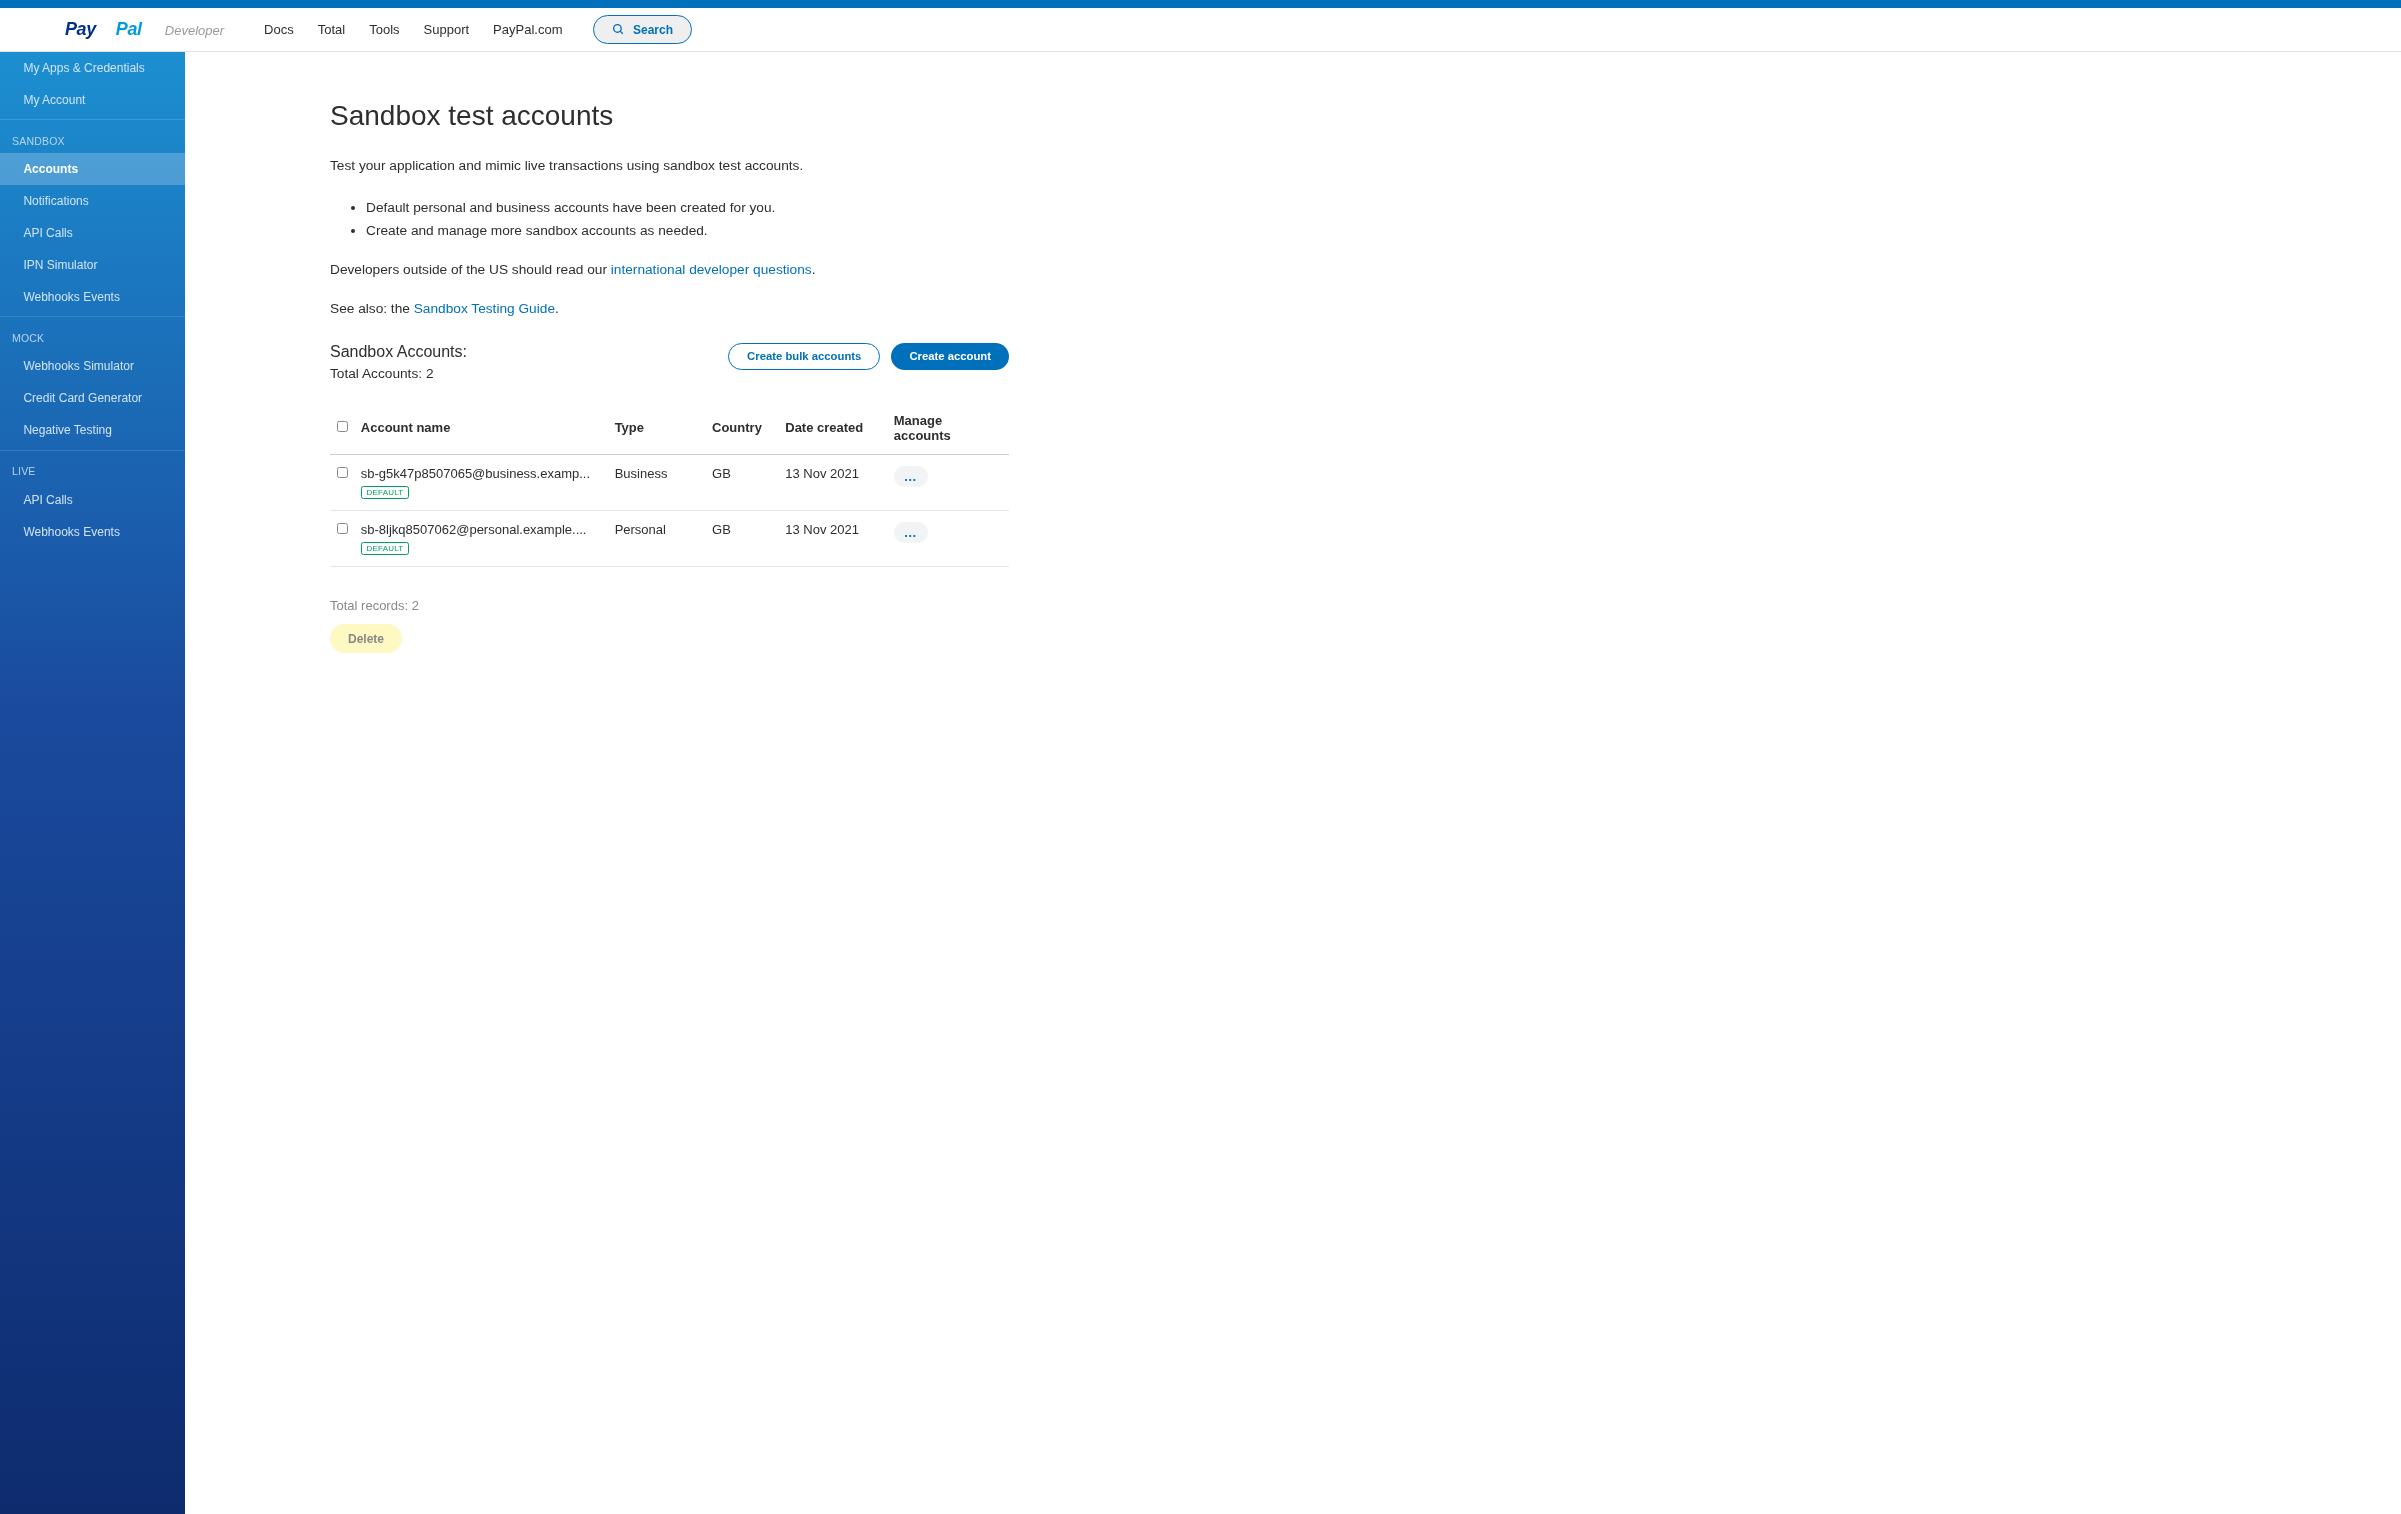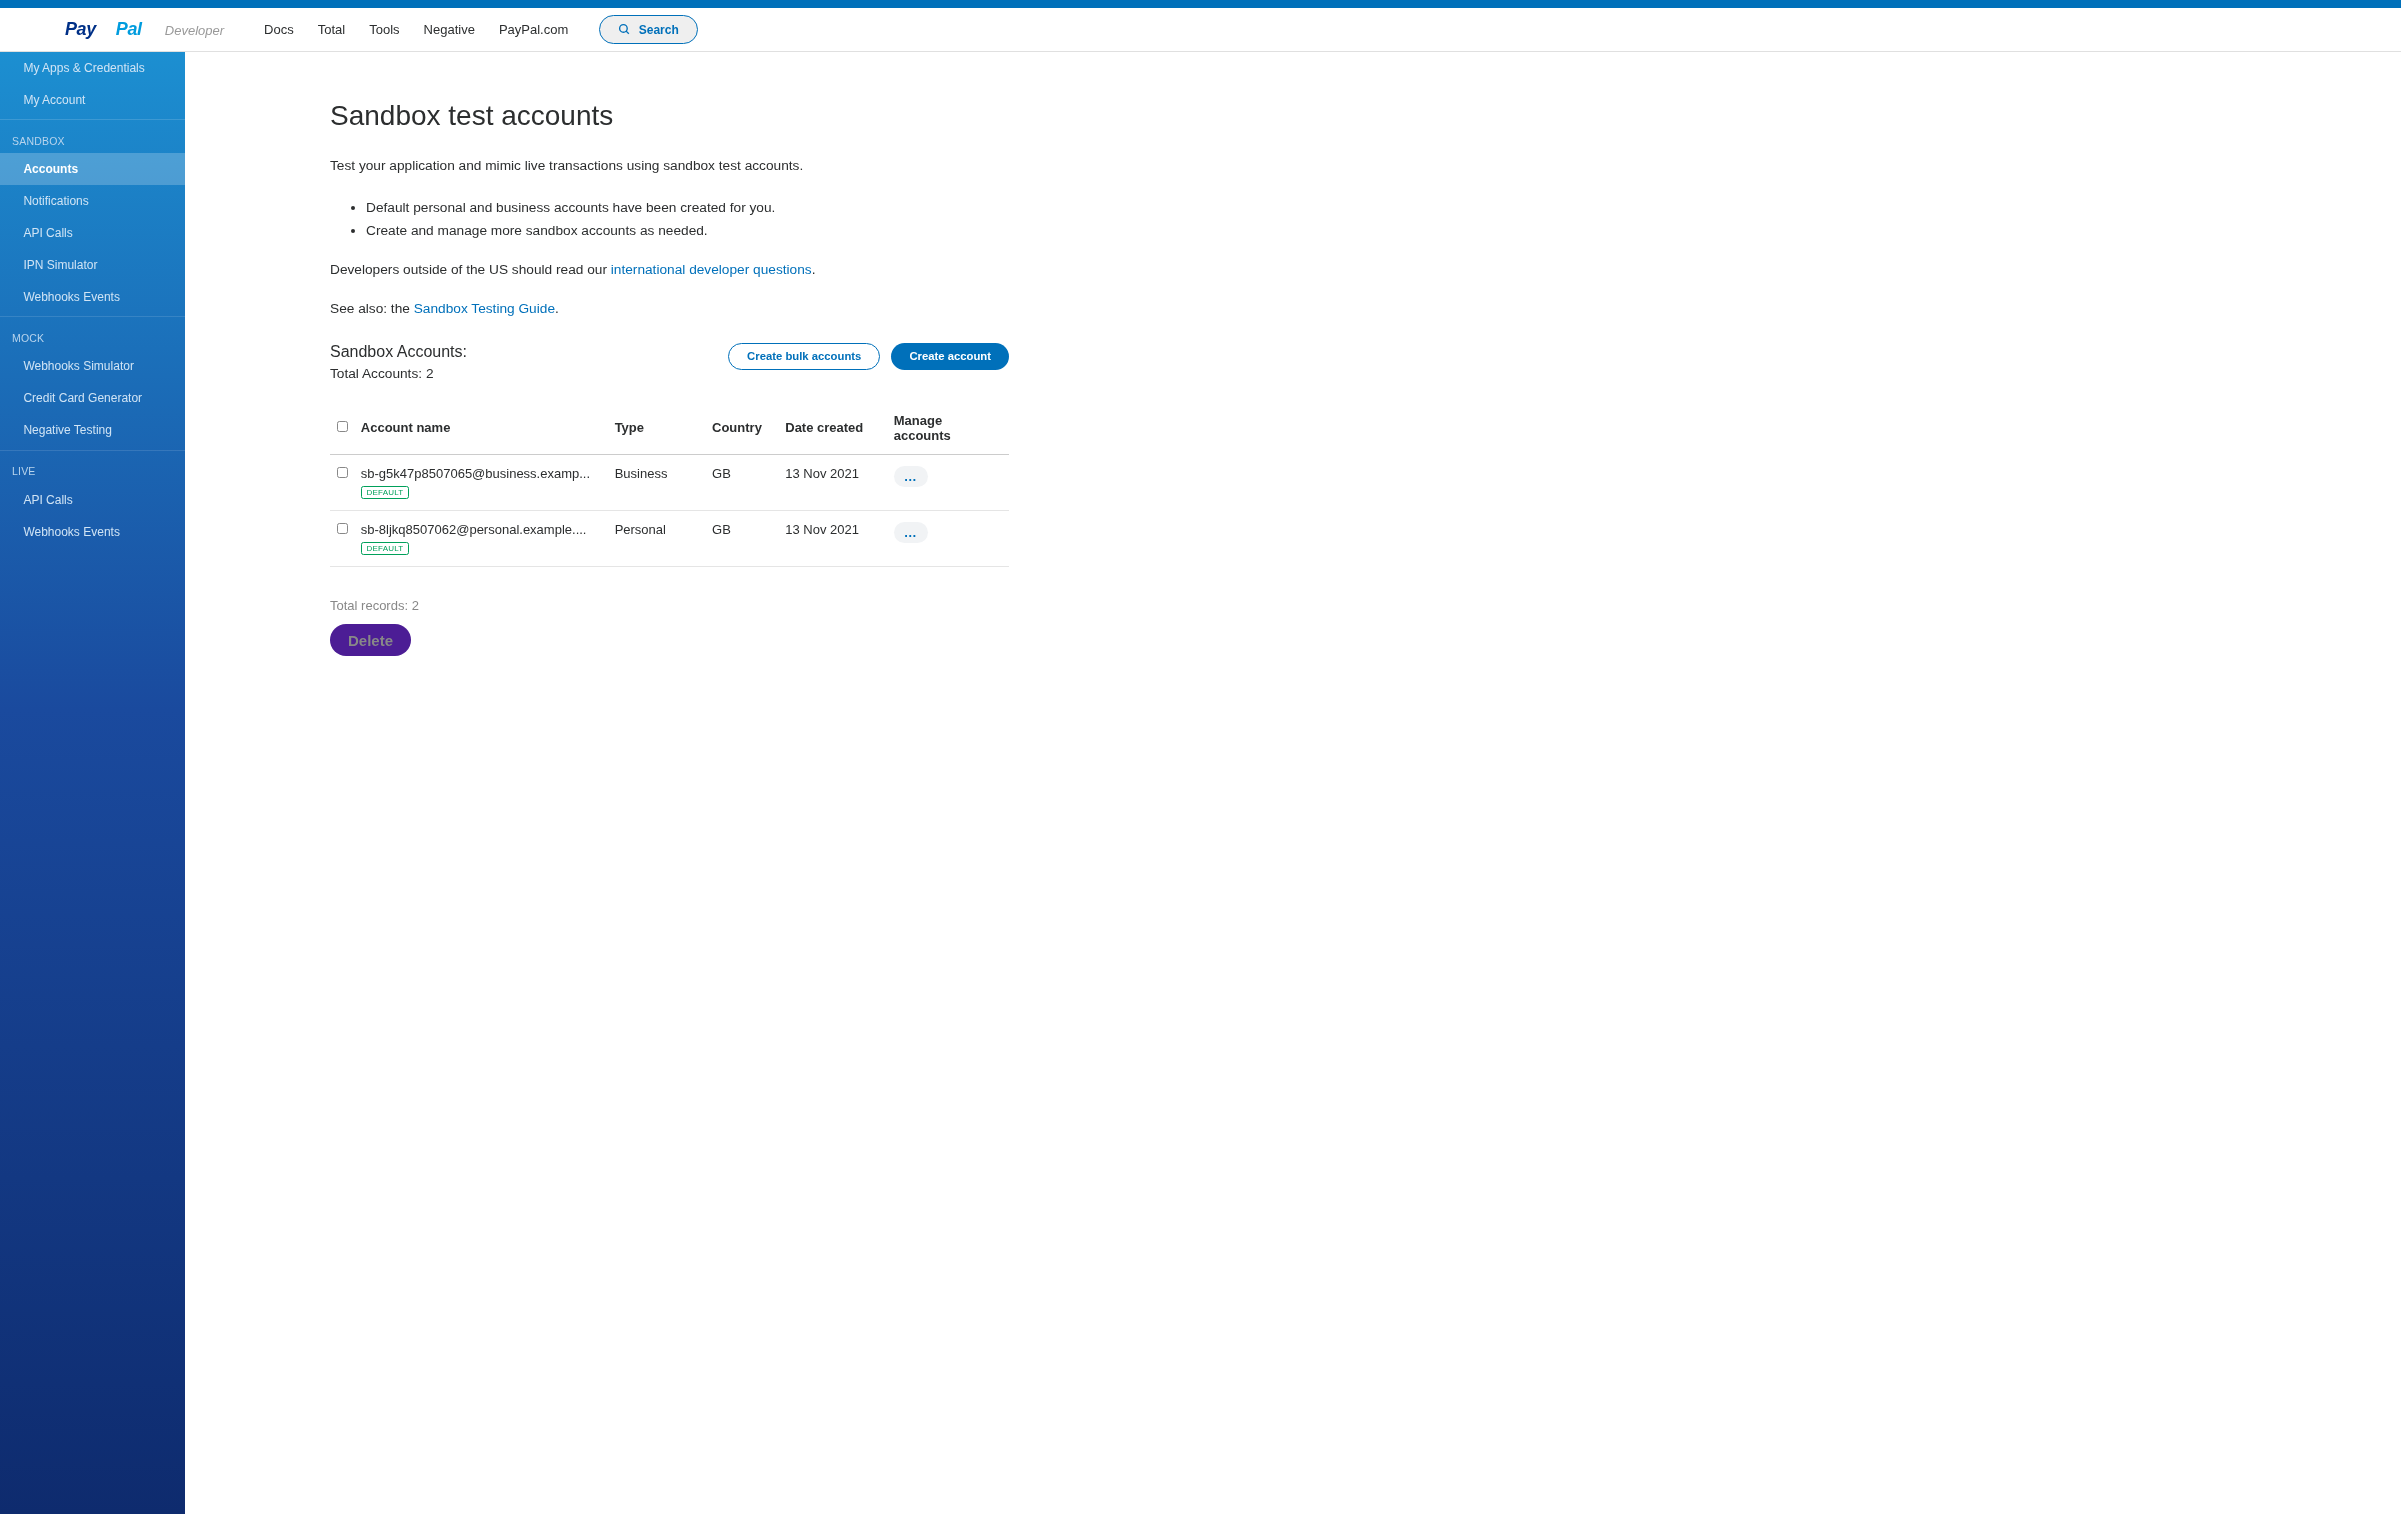--- a/index.html
+++ b/index.html
@@ -44,21 +44,21 @@
     .table { width: 100%; margin-top: 24px; border-collapse: collapse; }
     .table th { text-align: left; font-size: 13px; font-weight: 700; padding: 8px 6.5px 11.3px 6.5px; border-bottom: 0.8px solid #ccc; }
     .table td { font-size: 13px; padding: 11.3px 6.5px; border-bottom: 0.8px solid #e5e5e5; vertical-align: top; }
     .checkbox-cell { width: 24px; }
     .chk { width: 11.3px; height: 11.3px; border: 1.2px solid #888; border-radius: 2.4px; display: inline-block; }
     .account-name { font-size: 13px; }
     .default-badge { display: inline-block; border: 0.8px solid #00a05a; color: #00a05a; font-size: 8px; padding: 0.8px 4.8px; border-radius: 2.4px; margin-top: 4.8px; letter-spacing: 0.2px; }
     .manage-btn { background: #f1f3f5; border: none; border-radius: 11.3px; width: 34px; height: 21px; color: #0070ba; font-weight: 700; cursor: pointer; font-size: 13px; letter-spacing: 0.8px; line-height: 11.3px; }
     
     .total-records { font-size: 13px; color: #888; margin-top: 31px; }
-    .btn-delete { background: #4c1d95; border: none; border-radius: 16px; padding: 7.3px 18px; font-size: 15px; font-weight: 600; color: #888; margin-top: 11.3px; cursor: not-allowed; }
+    .btn-delete { background: #fef9c3; border: none; border-radius: 16px; padding: 7.3px 18px; font-size: 12px; font-weight: 600; color: #888; margin-top: 11.3px; cursor: not-allowed; }
     
     .col-name { width: 38%; }
     .col-type { width: 15%; }
     .col-country { width: 11%; }
     .col-date { width: 17%; }
     .col-manage { width: 19%; }
   </style>
 </head>
 <body>
 
@@ -67,21 +67,21 @@
 <header class="header">
   <div class="logo">
     <span class="logo-pay">Pay</span>
       <span class="logo-pal">Pal</span>
     <span class="logo-dev">Developer</span>
   </div>
   <nav class="nav">
     <span class="nav-item">Docs</span>
     <span class="nav-item">Total</span>
     <span class="nav-item">Tools</span>
-    <span class="nav-item">Negative</span>
+    <span class="nav-item">Support</span>
     <span class="nav-item">PayPal.com</span>
     <button class="search-btn">
       <svg class="search-icon" viewBox="0 0 24 24" fill="none" stroke="#0070ba" stroke-width="2.5">
           <circle cx="10" cy="10" r="7"></circle>
           <line x1="20" y1="20" x2="15" y2="15"></line>
         </svg>
       <span>Search</span>
     </button>
   </nav>
 </header>

